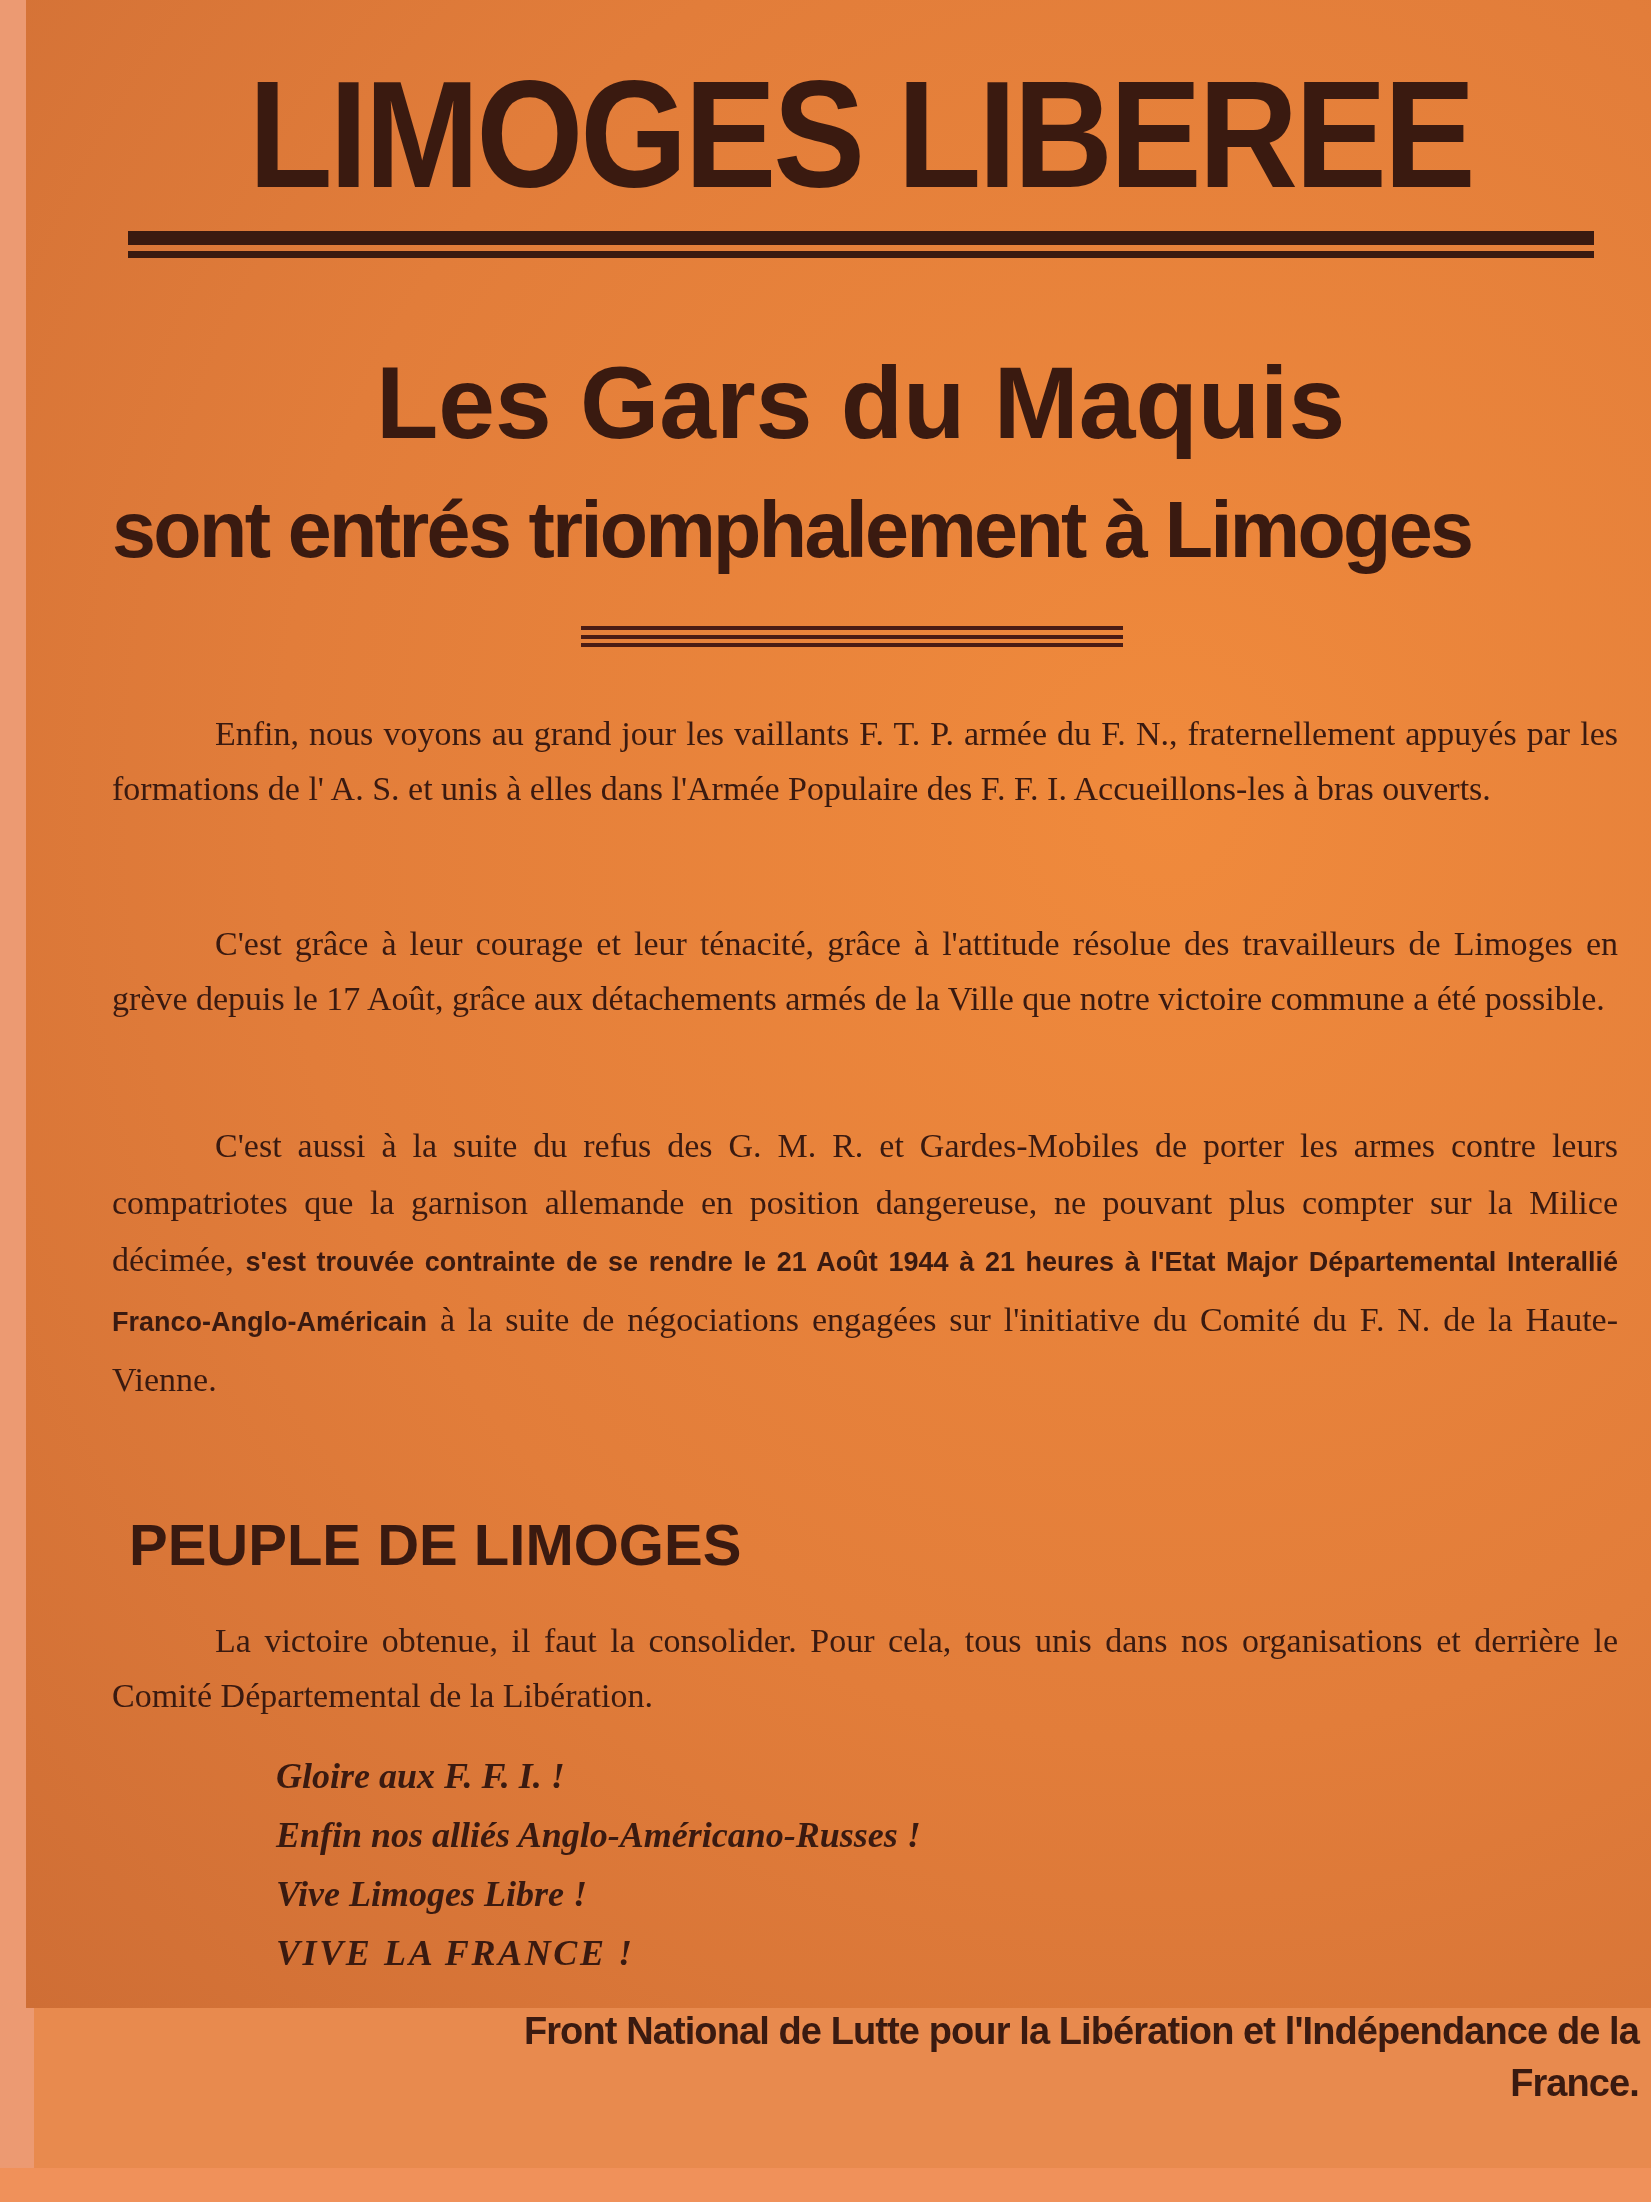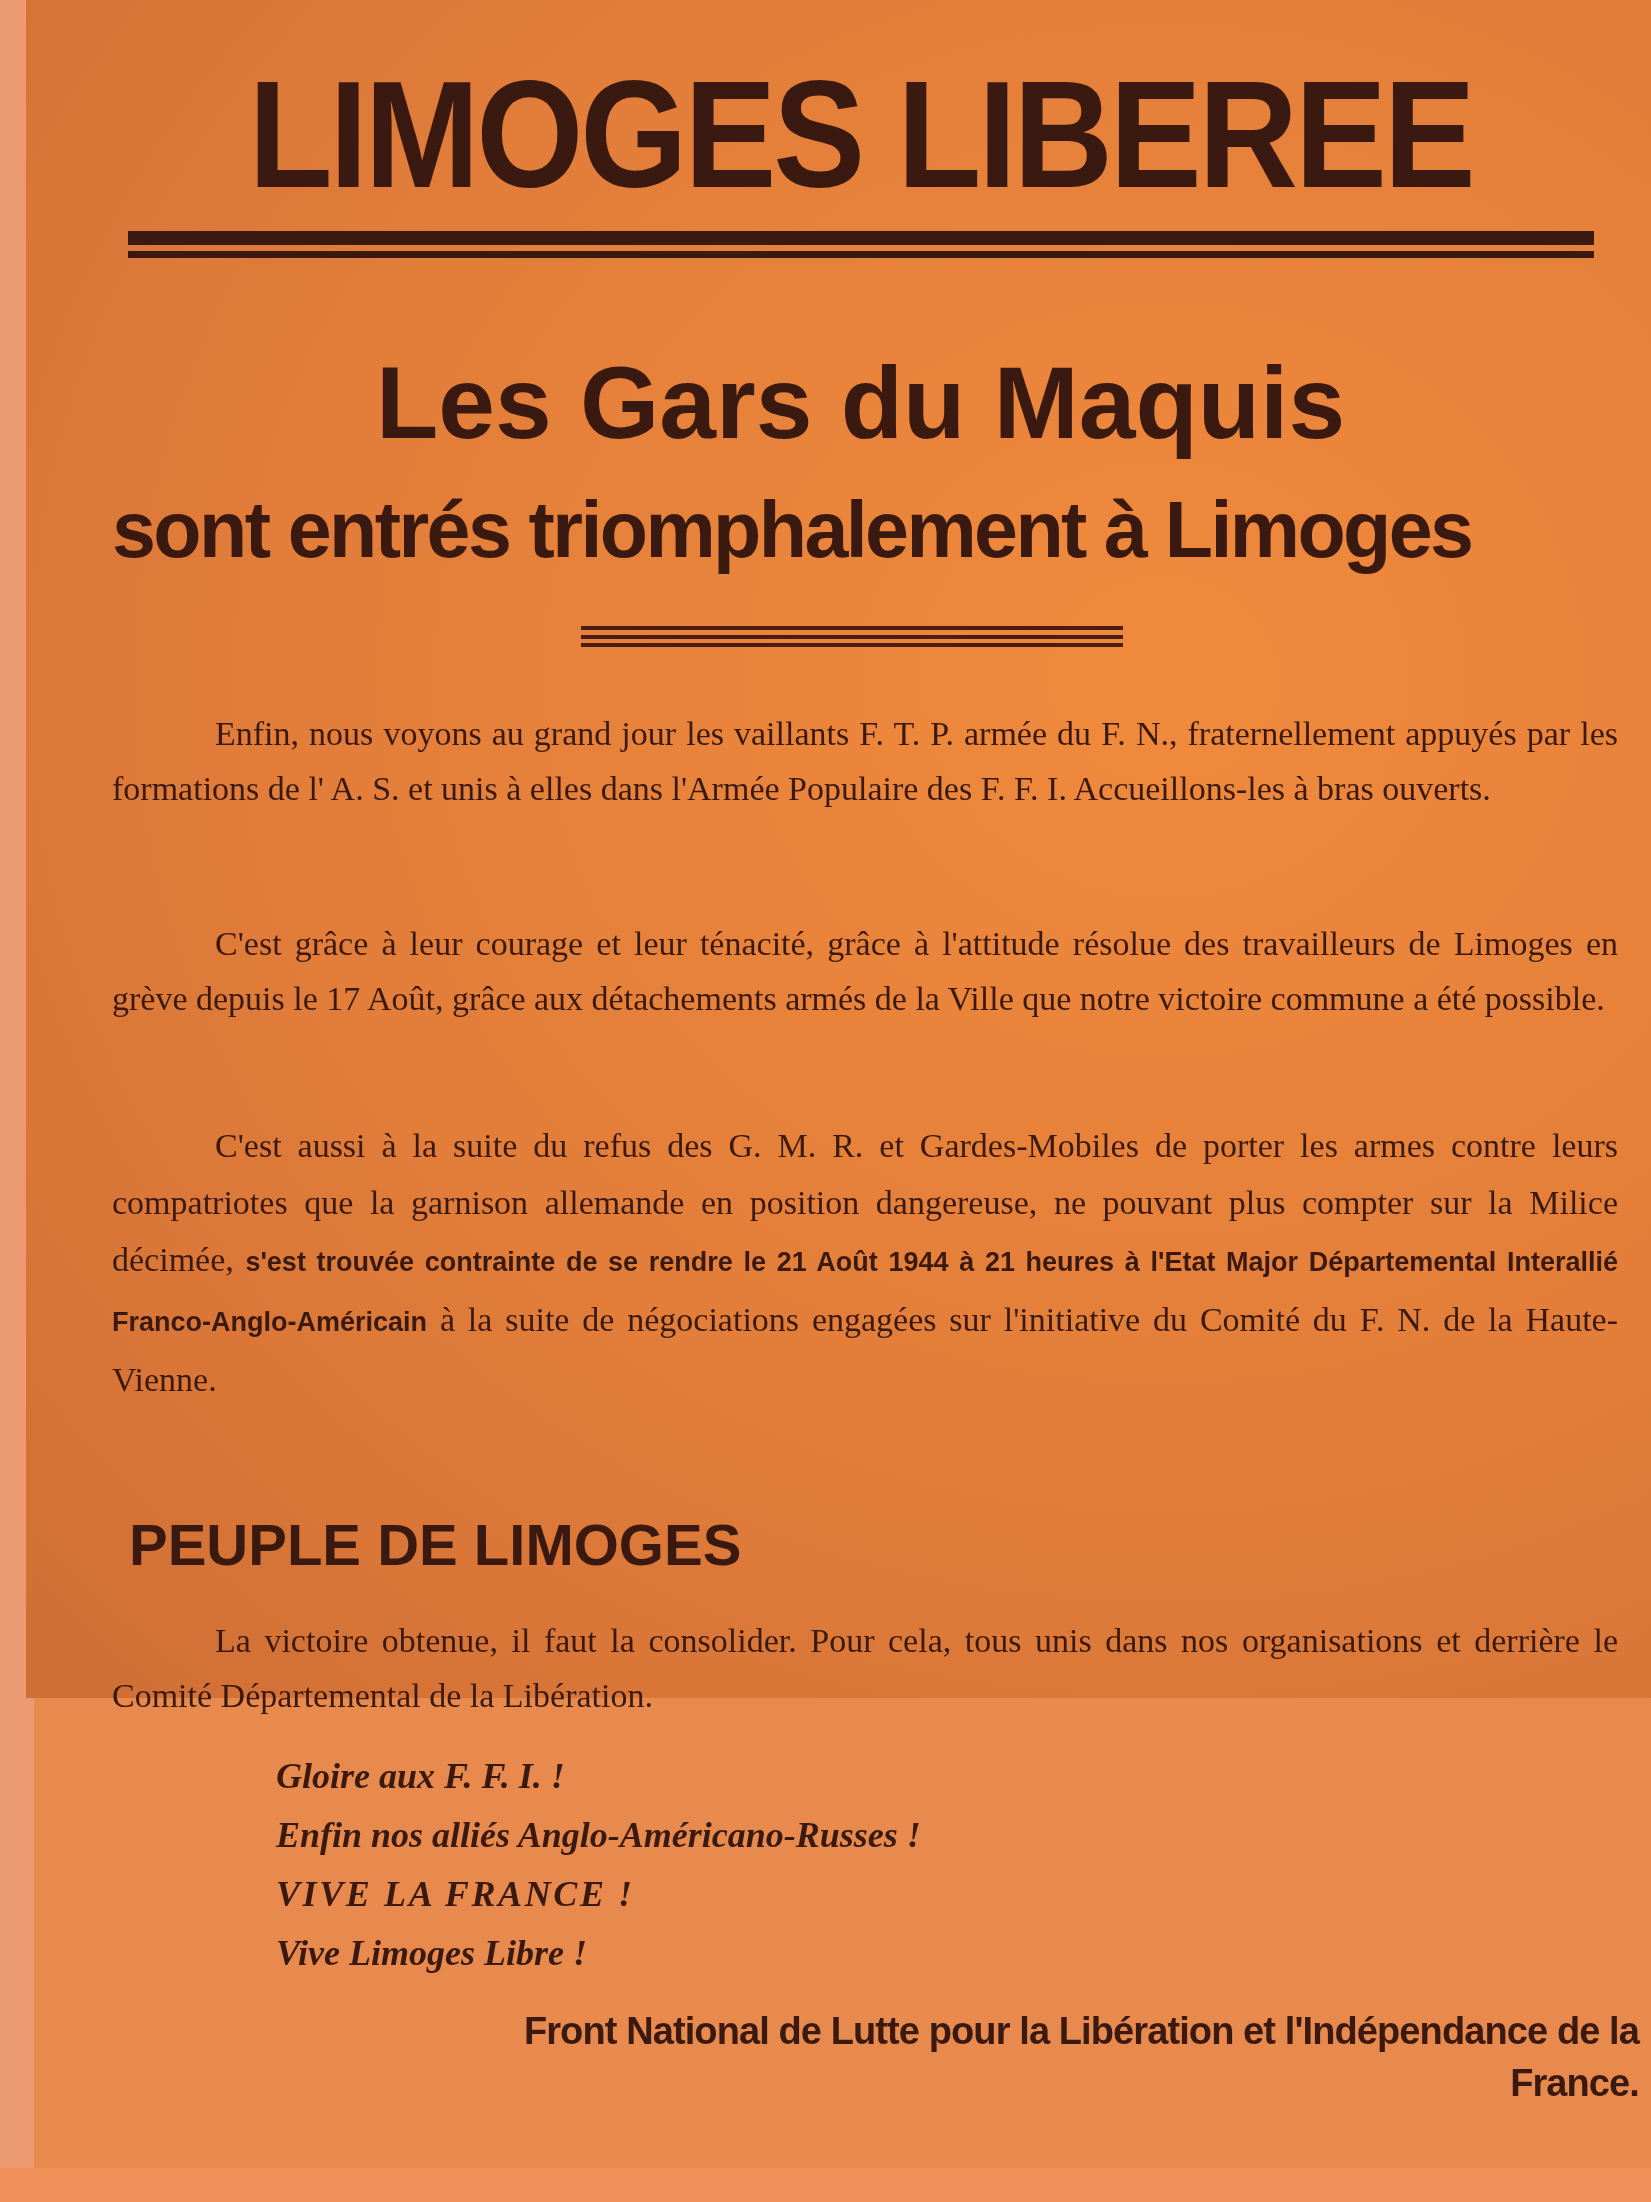--- a/index.html
+++ b/index.html
@@ -4,21 +4,21 @@
 <style>
   html, body { margin:0; padding:0; }
   body {
     width:1652px; height:2203px; position:relative; overflow:hidden;
     background:#e88a4e;
     font-family:"Liberation Serif", serif;
   }
   .wall-left { position:absolute; left:0; top:0; width:34px; height:2203px; background:#ec9a72; }
   .wall-bottom { position:absolute; left:0; top:2168px; width:1652px; height:34px; background:#f0915a; }
   .poster {
-    position:absolute; left:26px; top:0; width:1626px; height:1698px;
+    position:absolute; left:26px; top:0; width:1626px; height:2008px;
     background: radial-gradient(ellipse at 70% 40%, #f08a3c 0%, #e27d3a 55%, #cf6e35 100%);
     color:#3a1a10;
   }
   .title {
     position:absolute; left:103px; top:52px; width:1463px; text-align:center;
     font-family:"Liberation Sans", sans-serif; font-weight:bold;
     font-size:153px; line-height:163px; letter-spacing:-3.4px;
     transform:scaleX(0.9); transform-origin:center;
   }
   .rule-thick { position:absolute; left:102px; top:231px; width:1466px; height:13.8px; background:#3a1a10; }
@@ -77,19 +77,19 @@
   <p class="para indent" style="top:916px;margin:0;">C'est grâce à leur courage et leur ténacité, grâce à l'attitude résolue des travailleurs de Limoges en grève depuis le 17 Août, grâce aux détachements armés de la Ville que notre victoire commune a été possible.</p>
   <p class="para indent" style="top:1117px;margin:0;line-height:57px;"><span>C'est aussi à la suite du refus des G. M. R. et Gardes-Mobiles de porter les armes contre leurs compatriotes que la garnison allemande en position dangereuse, ne pouvant plus compter sur la Milice décimée, </span><span class="bold-sans">s'est trouvée contrainte de se rendre le 21 Août 1944 à 21 heures à l'Etat Major Départemental Interallié Franco-Anglo-Américain</span><span> à la suite de négociations engagées sur l'initiative du Comité du F. N. de la Haute-Vienne.</span></p>
 
   <div class="peuple">PEUPLE DE LIMOGES</div>
 
   <p class="para indent" style="top:1613px;margin:0;">La victoire obtenue, il faut la consolider. Pour cela, tous unis dans nos organisations et derrière le Comité Départemental de la Libération.</p>
 
   <div class="cries">
     <div class="cry">Gloire aux F. F. I. !</div>
     <div class="cry">Enfin nos alliés Anglo-Américano-Russes !</div>
+    <div class="cry">Vive Limoges Libre !</div>
     <div class="cry" style="letter-spacing:2.6px;">VIVE LA FRANCE !</div>
-    <div class="cry">Vive Limoges Libre !</div>
   </div>
 
   <div class="signature">Front National de Lutte pour la Libération et l'Indépendance de la France.</div>
 </div>
 
 
 </body></html>

